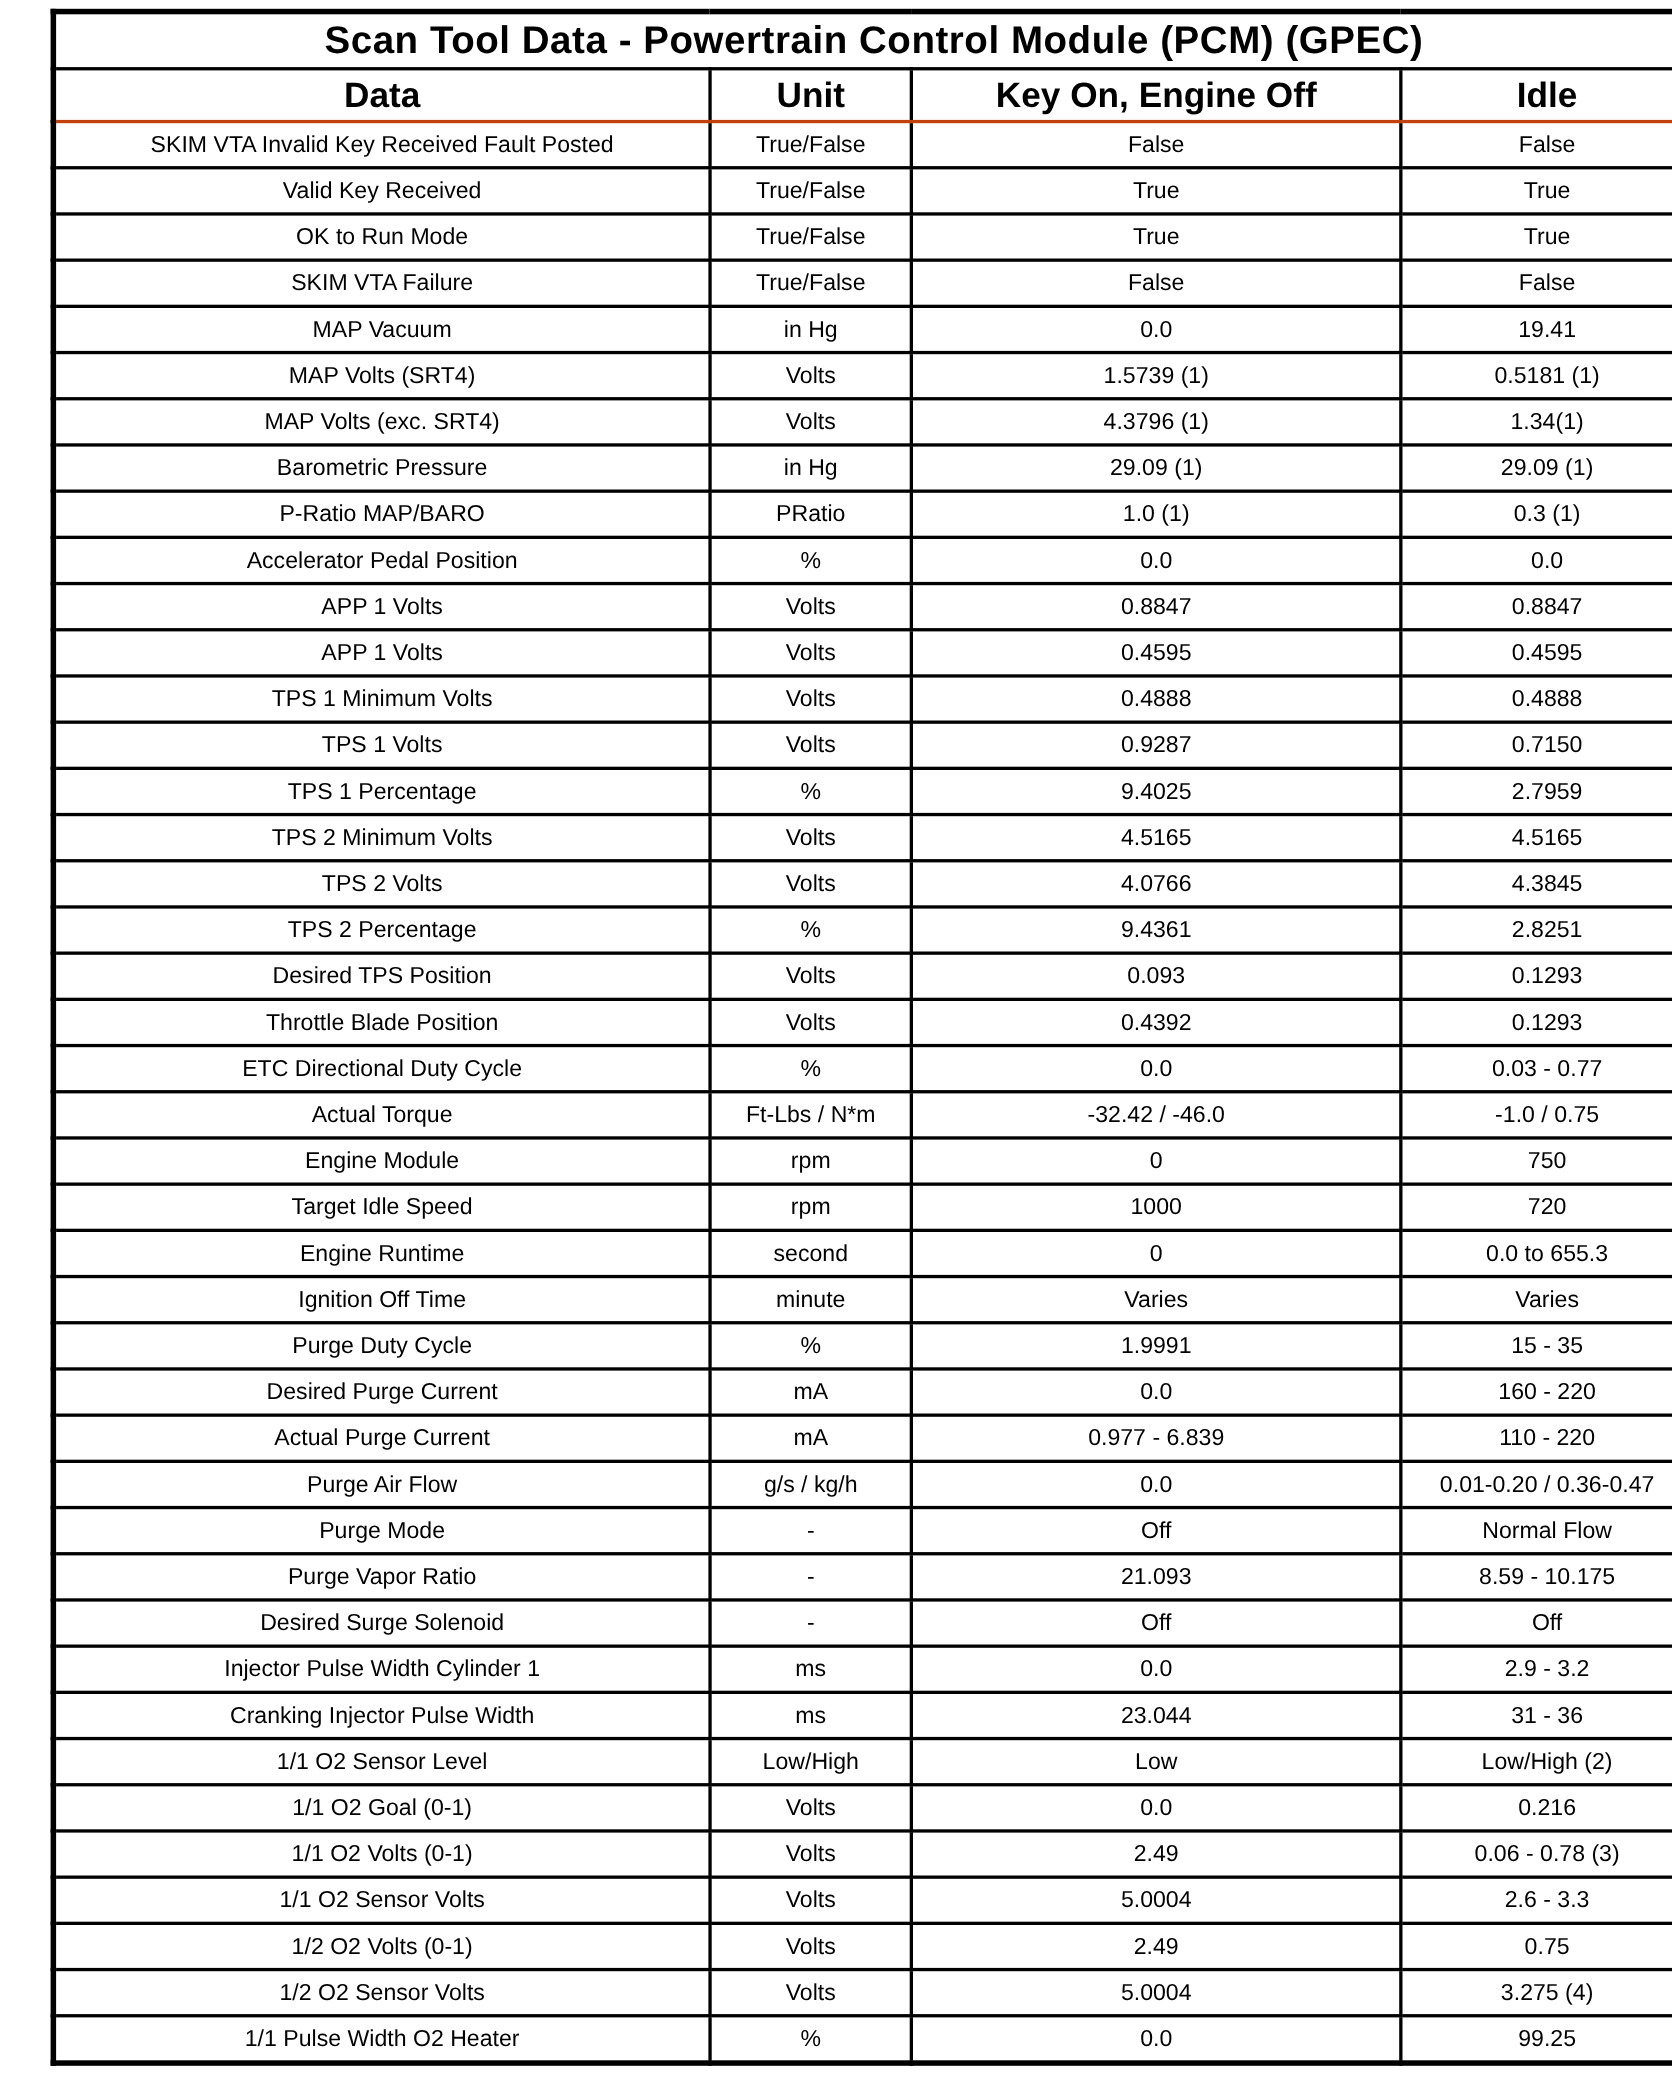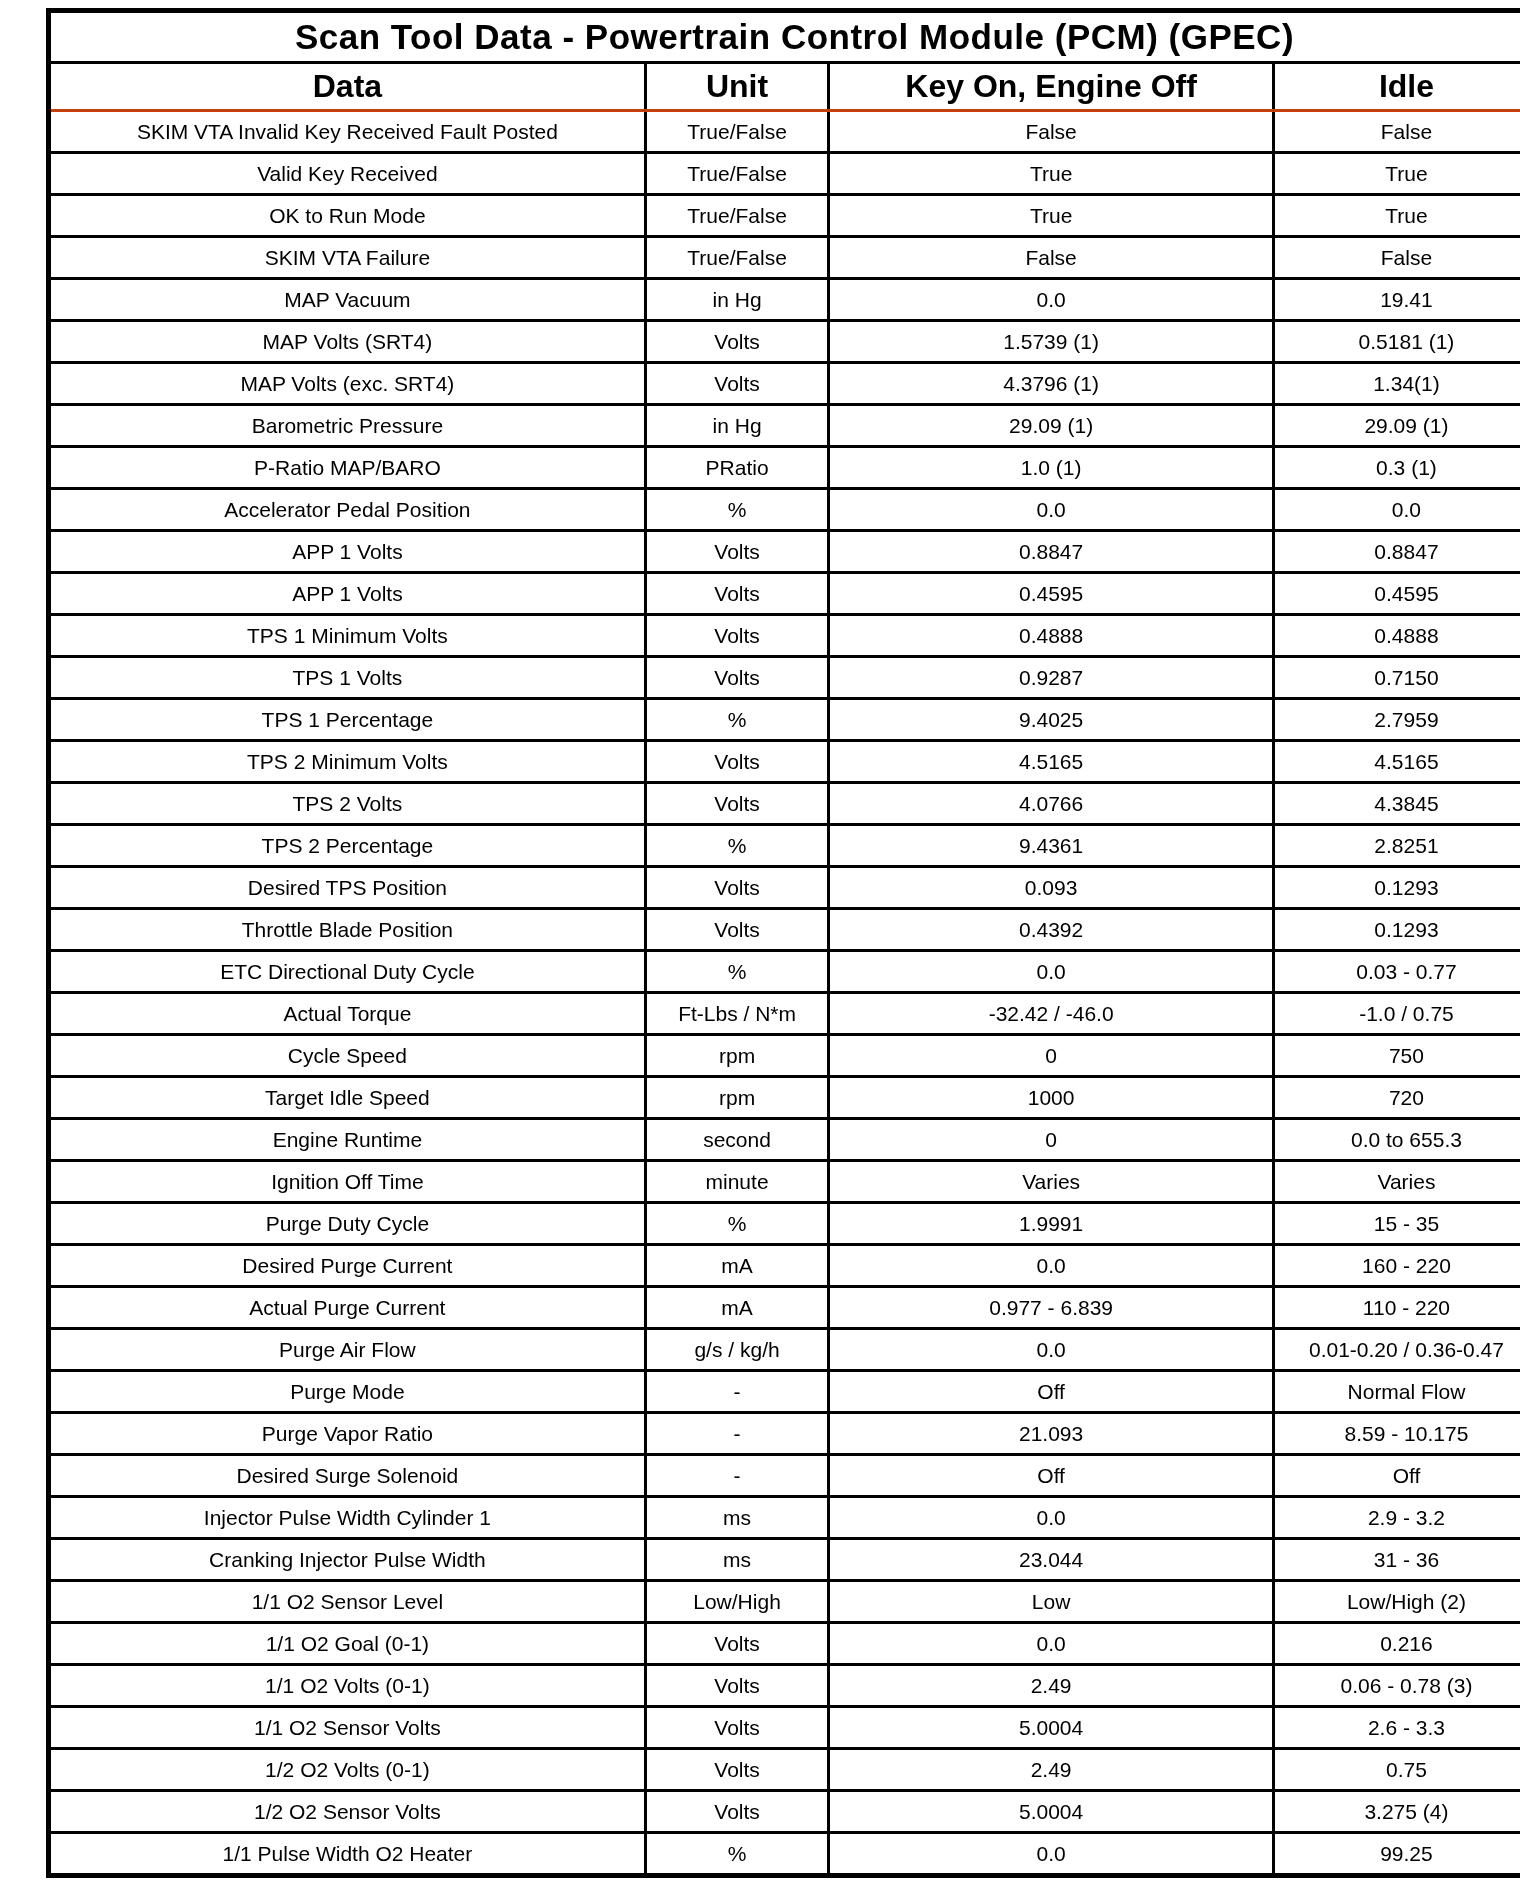--- a/index.html
+++ b/index.html
@@ -208,21 +208,21 @@
           <td>0.0</td>
           <td>0.03 - 0.77</td>
         </tr>
         <tr>
           <td>Actual Torque</td>
           <td>Ft-Lbs / N*m</td>
           <td>-32.42 / -46.0</td>
           <td>-1.0 / 0.75</td>
         </tr>
         <tr>
-          <td>Cycle Speed</td>
+          <td>Engine Module</td>
           <td>rpm</td>
           <td>0</td>
           <td>750</td>
         </tr>
         <tr>
           <td>Target Idle Speed</td>
           <td>rpm</td>
           <td>1000</td>
           <td>720</td>
         </tr>

